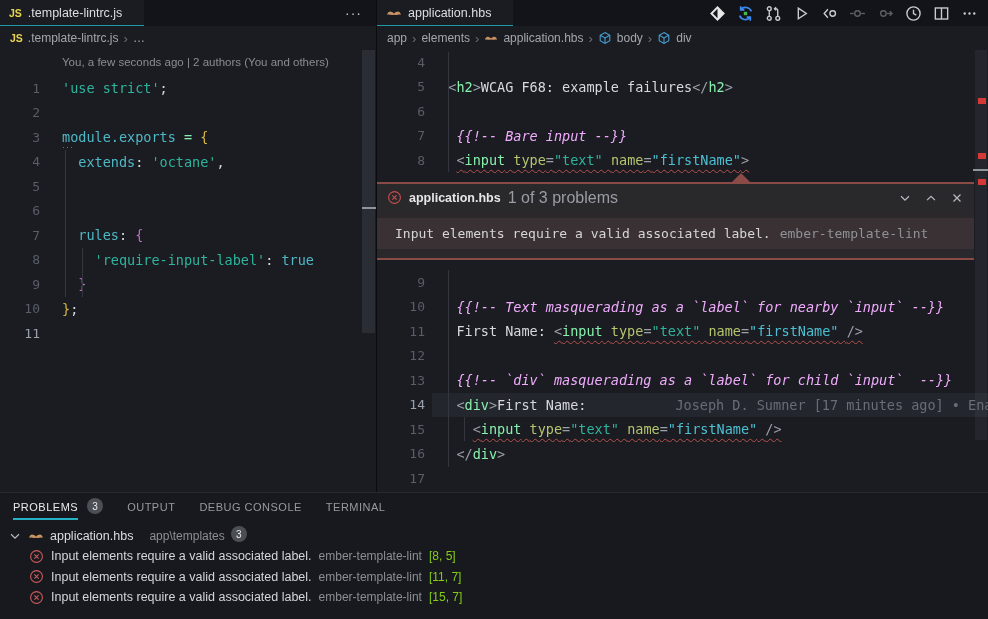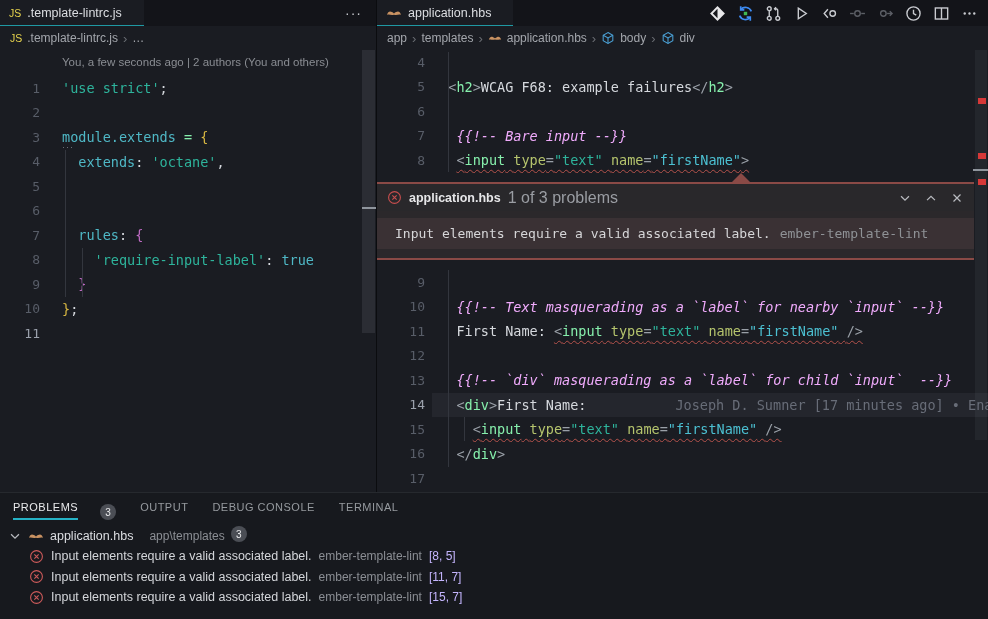--- a/index.html
+++ b/index.html
@@ -10,21 +10,21 @@
   
   .editor-area{ position:absolute; top:0; left:0; width:988px; height:492px; display:flex; }
   .pane{ position:relative; height:100%; overflow:hidden; }
   .pane-left{ width:377px; border-right:1px solid #0b0c0f; }
   .pane-right{ width:611px; }
 
   .tabbar{ height:26px; background:#131419; display:flex; align-items:stretch; position:relative; }
   .tab{ display:flex; align-items:center; gap:6px; padding:0 22px 0 9px; background:#1a1c22;
     border-bottom:1.5px solid #1f99a3; font-size:12.5px; color:#dcdee2; white-space:nowrap; }
   .tab-actions{ margin-left:auto; align-self:center; padding:0 14px; color:#c3c5ca; font-size:14px; letter-spacing:1px; }
-  .js-badge{ color:#e8d44d; font-weight:normal; font-size:10.5px; }
+  .js-badge{ color:#e8d44d; font-weight:bold; font-size:10.5px; }
   .icon16{ width:16px; height:16px; display:inline-block; flex:none; }
   .ed-actions{ margin-left:auto; display:flex; align-items:center; gap:11px; padding-right:10px; }
   .ed-actions .icon16{ width:17px; height:17px; }
 
   .breadcrumb{ height:24px; display:flex; align-items:center; gap:5px; padding:0 10px;
     font-size:12px; color:#a3a6ac; background:#1a1c22; white-space:nowrap; }
   .bc-sep{ color:#6a6d73; font-size:13px; }
   .bc-dots{ color:#a3a6ac; letter-spacing:1px; }
 
   .editor-body{ position:relative; height:442px; background:#1a1c22; overflow:hidden; }
@@ -68,34 +68,34 @@
   .peek-body{ height:47px; background:#2b282b; padding-top:7px; }
   .peek-row{ height:31px; background:#3a3134; display:flex; align-items:center; padding-left:18px;
     font-family:"DejaVu Sans Mono", monospace; font-size:13px; }
   .peek-msg{ color:#d6d6d8; }
   .peek-src{ color:#8f9296; margin-left:9px; }
 
   
   .panel{ position:absolute; left:0; top:492px; width:988px; height:127px; background:#17191e;
     border-top:1px solid #26292e; }
   .panel-tabs{ display:flex; align-items:flex-start; gap:24px; padding:8px 0 0 13px; height:29px; }
-  .ptab{ font-size:11px; letter-spacing:.5px; color:#969a9f; display:flex; gap:22px; align-items:flex-end; }
+  .ptab{ font-size:11px; letter-spacing:.5px; color:#969a9f; display:flex; gap:9px; align-items:flex-start; }
   .ptab .lbl{ padding-bottom:5px; border-bottom:2px solid transparent; }
   .ptab.active{ color:#e9eaec; }
   .ptab.active .lbl{ border-bottom-color:#25b2c5; }
   .badge{ min-width:16px; height:16px; border-radius:9px; background:#4b4e55; color:#e9eaec;
     font-size:10px; display:inline-flex; align-items:center; justify-content:center; padding:0 4px;
     letter-spacing:0; margin-top:-3px; }
   .tree-row{ display:flex; align-items:center; gap:6px; height:21px; padding-left:8px; margin-top:3px; }
   .tree-file{ font-size:12.5px; color:#dcdee2; }
   .tree-path{ font-size:12px; color:#8b8e94; margin-left:10px; }
   .prob-row{ display:flex; align-items:center; gap:7px; height:20.5px; padding-left:29px; }
   .prob-msg{ font-size:12.5px; color:#d4d6da; }
   .prob-src{ font-size:12px; color:#8b8e94; }
-  .prob-pos{ font-size:12px; color:#c4b5fd; }
+  .prob-pos{ font-size:12px; color:#84cc16; }
 
   svg{ display:block; }
 </style>
 </head>
 <body>
 
 <div class="screen">
 
   <div class="editor-area">
 
@@ -119,21 +119,21 @@
             <div class="crow">
               <div class="ln">1</div>
               <pre class="code"><span class="c-tg">'use strict'</span><span class="c-w">;</span></pre>
             </div>
             <div class="crow">
               <div class="ln">2</div>
               <pre class="code"></pre>
             </div>
             <div class="crow">
               <div class="ln">3</div>
-              <pre class="code"><span class="c-cy">module.extends</span><span class="c-w"> </span><span class="c-rd">=</span><span class="c-w"> </span><span class="c-yl">{</span></pre>
+              <pre class="code"><span class="c-cy">module.exports</span><span class="c-w"> </span><span class="c-rd">=</span><span class="c-w"> </span><span class="c-yl">{</span></pre>
             </div>
             <div class="crow">
               <div class="ln">4</div>
               <pre class="code"><span class="c-cy">  extends</span><span class="c-w">: </span><span class="c-tg">'octane'</span><span class="c-w">,</span></pre>
             </div>
             <div class="crow">
               <div class="ln">5</div>
               <pre class="code"></pre>
             </div>
             <div class="crow">
@@ -246,21 +246,21 @@
                 <circle cx="3.5" cy="8" r="1.1"></circle>
                 <circle cx="8" cy="8" r="1.1"></circle>
                 <circle cx="12.5" cy="8" r="1.1"></circle>
               </svg>
           </span>
         </div>
       </div>
       <div class="breadcrumb">
         <span>app</span>
         <span class="bc-sep">›</span>
-        <span>templates</span>
+        <span>elements</span>
         <span class="bc-sep">›</span>
         <span class="icon16" style="width:14px;height:14px;">
           <svg viewBox="0 0 16 16">
               <path d="M1 10 C2.5 5.2 5 6.3 8 8.4 C11 6.3 13.5 5.2 15 10 C13 8.8 11.3 10.6 8 9.7 C4.7 10.6 3 8.8 1 10 Z" fill="#c99262"></path>
             </svg>
         </span>
         <span>application.hbs</span>
         <span class="bc-sep">›</span>
         <span class="icon16" style="width:14px;height:14px;">
           <svg viewBox="0 0 16 16" fill="none" stroke="#4aa0d5" stroke-width="1.2">

